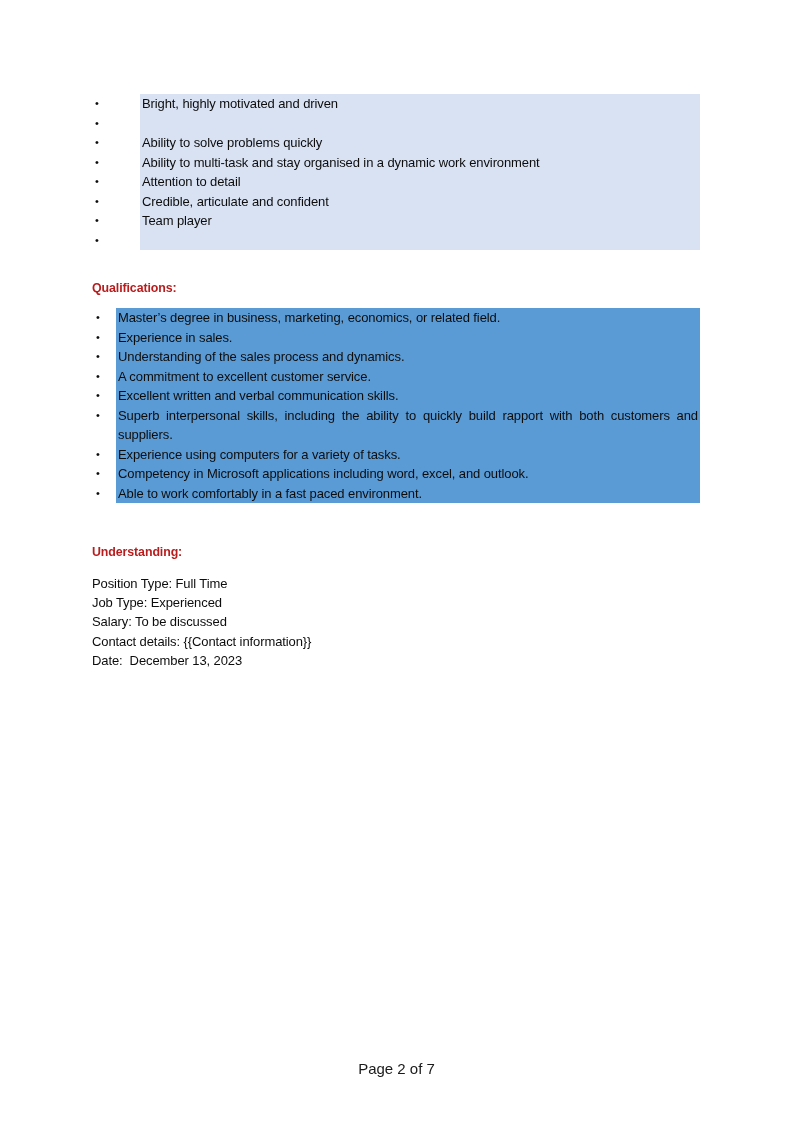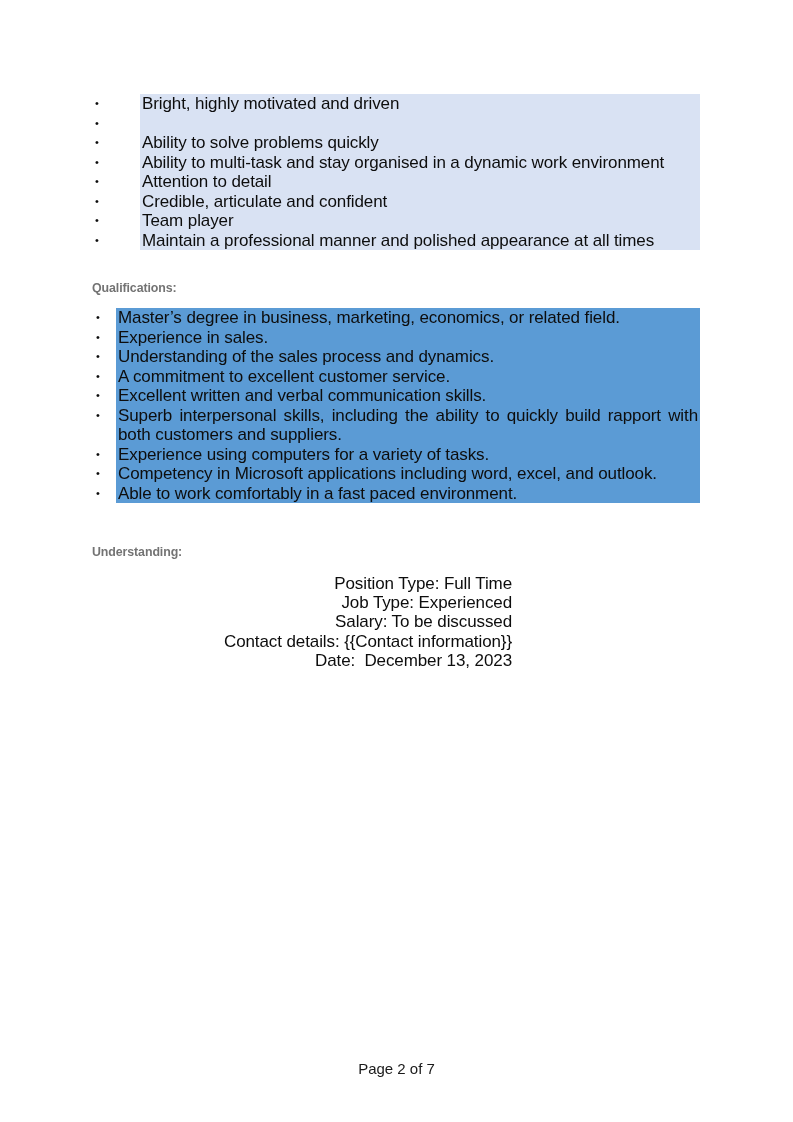--- a/index.html
+++ b/index.html
@@ -19,21 +19,21 @@
   .page {
     position: absolute;
     inset: 0;
     width: 793px;
     height: 1122px;
     background: #ffffff;
   }
 
   
   .doc-text {
-    font-size: 17px;
+    font-size: 13px;
     line-height: 19.5px;
     color: #0d0d0d;
     letter-spacing: -0.1px;
   }
 
   
   .block-light {
     position: absolute;
     left: 90px;
     top: 94px;
@@ -68,21 +68,21 @@
     z-index: 2;
     white-space: nowrap;
   }
 
   
   .heading {
     position: absolute;
     left: 92px;
     font-size: 12.4px;
     font-weight: bold;
-    color: #737373;
+    color: #b91c1c;
     letter-spacing: -0.1px;
   }
   #heading-qualifications { top: 281px; }
   #heading-requirements   { top: 545px; }
 
   
   .block-dark {
     position: absolute;
     left: 90px;
     top: 308px;
@@ -121,21 +121,20 @@
     text-align: justify;
     text-align-last: left;
   }
 
   
   .block-plain {
     position: absolute;
     left: 92px;
     top: 574px;
     width: 420px;
-    text-align: right;
   }
   .block-plain .line {
     height: 19.2px;
     line-height: 19.2px;
     white-space: pre;
   }
 
   
   .footer {
     position: absolute;
@@ -192,21 +191,20 @@
 
     <div class="row">
       <span class="hl"></span>
       <span class="bullet doc-text">•</span>
       <span class="txt doc-text">Team player</span>
     </div>
 
     <div class="row">
       <span class="hl"></span>
       <span class="bullet doc-text">•</span>
-      <span class="txt doc-text">Maintain a professional manner and polished appearance at all times</span>
     </div>
 
   </div>
 
   <div class="heading" id="heading-qualifications">Qualifications:</div>
 
   <div class="block-dark">
 
     <div class="row">
       <span class="hl"></span>

